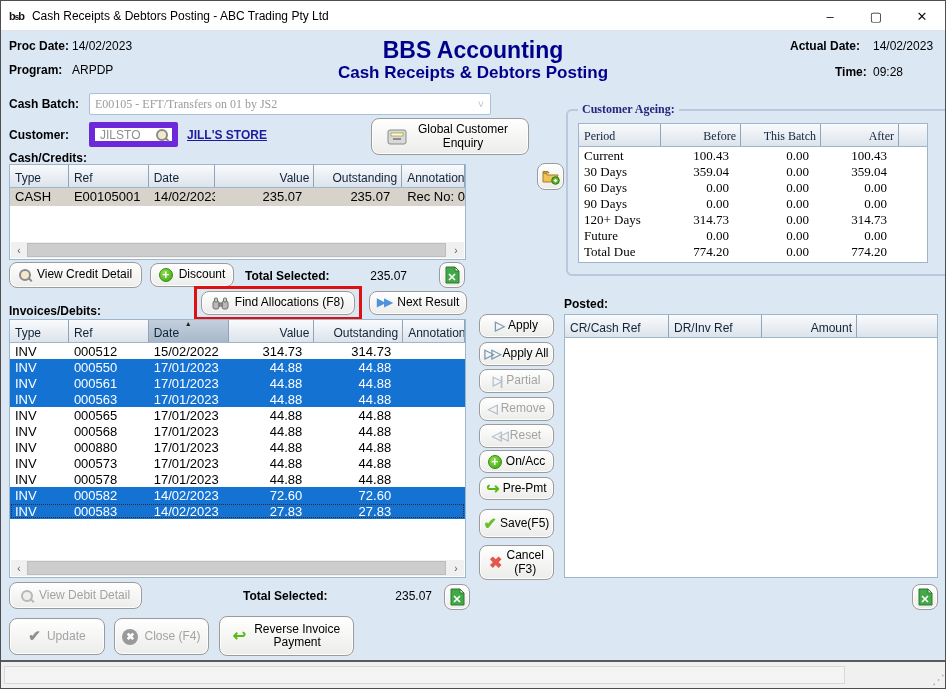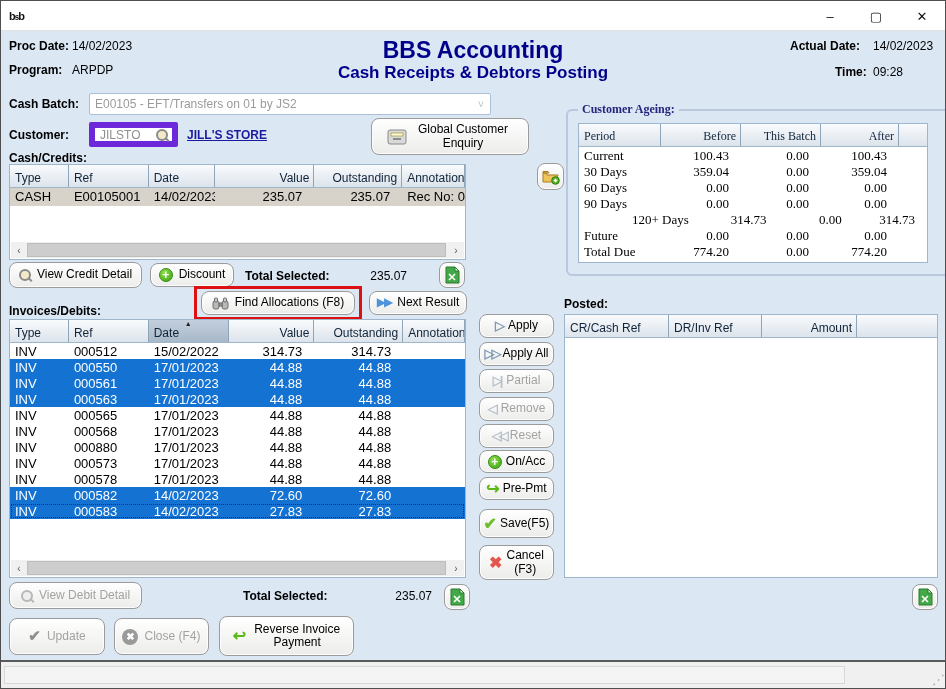--- a/index.html
+++ b/index.html
@@ -15,21 +15,21 @@
 
   
   .lbl { font-weight:bold; font-size:12px; color:#000; }
   .val { font-size:12px; color:#000; }
   .center-title { position:absolute; left:0; right:0; text-align:center; color:#00008b; font-weight:bold; }
   .t1 { top:36px; font-size:23px; }
   .t2 { top:62px; font-size:17px; }
 
   
   .combo { position:absolute; background:#fff; border:1px solid #a9c0d8; border-radius:2px; display:flex; align-items:center; }
-  .combo .ctext { flex:1; color:#9b9b9b; font-size:12px; padding-left:5px; white-space:nowrap; overflow:hidden; }
+  .combo .ctext { flex:1; color:#9b9b9b; font-size:12px; padding-left:5px; white-space:nowrap; overflow:hidden;font-family:Liberation Serif, serif; }
   .combo .chev { width:18px; color:#b9c6d4; font-size:11px; text-align:center; }
   .inputbox { position:absolute; background:#fff; border:6px solid #6d28d9; border-radius:2px; display:flex; align-items:center; }
   .inputbox .itext { flex:1; color:#8f8f8f; font-size:12px; padding-left:5px; }
   .link { position:absolute; color:#1b1b9e; font-size:12px; font-weight:bold; text-decoration:underline; }
 
   
   .btn { position:absolute; background:linear-gradient(#ffffff,#ececea); border:1px solid #9b9b9b; border-radius:8px; box-shadow:inset 0 0 0 1px #fdfdfd; display:flex; align-items:center; justify-content:center; font-size:12px; color:#000; gap:6px; cursor:default; line-height:1.1; text-align:center; }
   .btn.disabled { color:#a3a3a3; }
   .smallicon { width:24px; height:24px; padding:0; }
 
@@ -87,20 +87,21 @@
 
   svg { display:block; }
 </style>
 </head>
 <body>
 
 <div class="window">
 
   <div class="titlebar">
     <span class="app-icon">b<span style="font-size:8px;">s</span>b</span>
+    <span class="title-text">Cash Receipts &amp; Debtors Posting - ABC Trading Pty Ltd</span>
     <div class="win-btns">
       <div class="win-btn">–</div>
       <div class="win-btn">▢</div>
       <div class="win-btn">✕</div>
     </div>
   </div>
 
   <span class="lbl" style="position:absolute;left:8px;top:38px;">Proc Date:</span>
   <span class="val" style="position:absolute;left:71px;top:38px;">14/02/2023</span>
   <span class="lbl" style="position:absolute;left:8px;top:62px;">Program:</span>
@@ -440,21 +441,21 @@
             <div class="td r" style="width: 80px;">0.00</div>
             <div class="td r" style="width: 80px;">0.00</div>
             <div class="td r" style="width: 78px;">0.00</div>
           </div>
           <div class="trow" style="height: 16px;">
             <div class="td " style="width: 82px;">90 Days</div>
             <div class="td r" style="width: 80px;">0.00</div>
             <div class="td r" style="width: 80px;">0.00</div>
             <div class="td r" style="width: 78px;">0.00</div>
           </div>
-          <div class="trow" style="height: 16px; margin-left: 48px;">
+          <div class="trow" style="height: 16px;">
             <div class="td " style="width: 82px;">120+ Days</div>
             <div class="td r" style="width: 80px;">314.73</div>
             <div class="td r" style="width: 80px;">0.00</div>
             <div class="td r" style="width: 78px;">314.73</div>
           </div>
           <div class="trow" style="height: 16px;">
             <div class="td " style="width: 82px;">Future</div>
             <div class="td r" style="width: 80px;">0.00</div>
             <div class="td r" style="width: 80px;">0.00</div>
             <div class="td r" style="width: 78px;">0.00</div>

